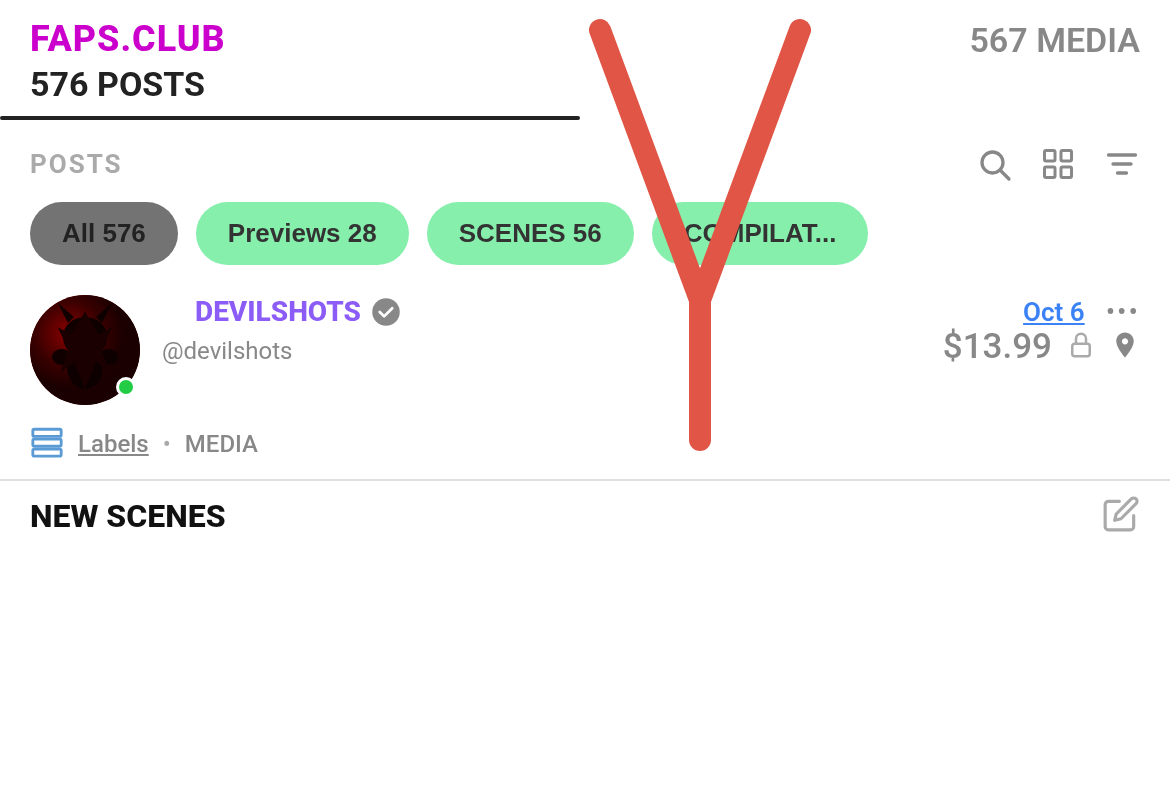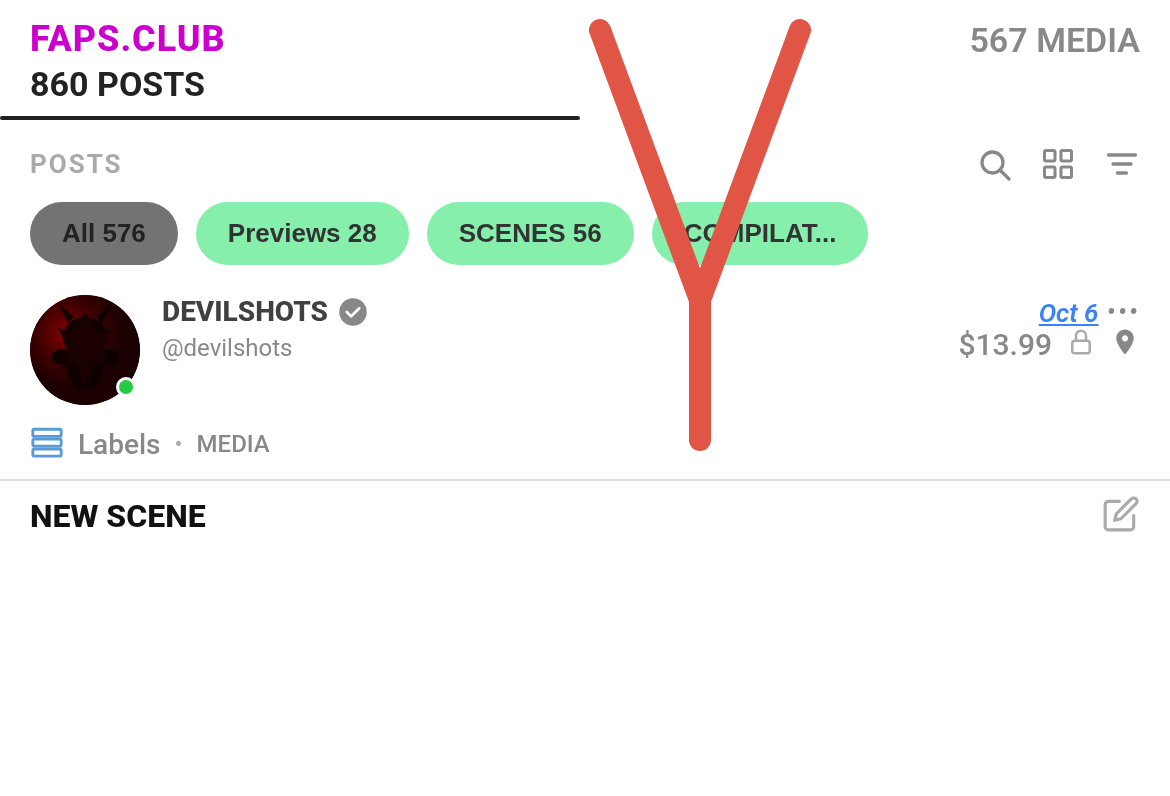--- a/index.html
+++ b/index.html
@@ -179,42 +179,42 @@
     .creator-name-row {
       display: flex;
       align-items: center;
       justify-content: space-between;
       margin-bottom: 6px;
     }
 
     .creator-name {
       font-size: 28px;
       font-weight: 800;
-      color: #404040;
+      color: #8b5cf6;
       display: flex;
       align-items: center;
       gap: 10px;
+      margin-left: 33px;
     }
 
     .verified-badge {
       display: inline-flex;
       align-items: center;
       justify-content: center;
     }
 
     .verified-badge svg {
       width: 30px;
       height: 30px;
     }
 
     .creator-meta-right {
       display: flex;
-      align-items: flex-end;
-      gap: 8px;
-      font-style: italic;
+      align-items: center;
+      gap: 21px;
     }
 
     .date-link {
       font-size: 26px;
       font-weight: 600;
       color: #3b82f6;
       text-decoration: underline;
       cursor: pointer;
     }
 
@@ -233,21 +233,21 @@
 
     .price-row {
       display: flex;
       align-items: center;
       justify-content: flex-end;
       gap: 14px;
       margin-top: -8px;
     }
 
     .price-text {
-      font-size: 30px;
+      font-size: 35px;
       color: #888;
       font-weight: 500;
     }
 
     .lock-icon {
       color: #aaa;
     }
 
     .pin-icon {
       color: #888;
@@ -261,23 +261,24 @@
       gap: 14px;
     }
 
     .labels-icon svg {
       width: 34px;
       height: 34px;
       color: #5b9bd5;
     }
 
     .labels-text {
-      font-size: 28px;
+      font-size: 24px;
       color: #888;
       font-weight: 500;
+      text-decoration: underline;
     }
 
     .dot-separator {
       color: #aaa;
       font-size: 24px;
     }
 
     .scenes-text {
       font-size: 24px;
       color: #888;
@@ -321,21 +322,21 @@
   </style>
 </head>
 <body>
 
 <div class="header">
   <span class="site-logo">FAPS.CLUB</span>
   <span class="media-count">567 MEDIA</span>
 </div>
 
 <div class="posts-section">
-  <span class="posts-count">860 POSTS</span>
+  <span class="posts-count">576 POSTS</span>
 </div>
 
 <div class="tab-underline-container">
   <div class="tab-underline"></div>
 </div>
 
 <div class="recent-bar">
   <span class="recent-label">POSTS</span>
   <div class="icons-row">
 
@@ -449,21 +450,21 @@
     </svg>
   </span>
   <span class="labels-text">Labels</span>
   <span class="dot-separator">•</span>
   <span class="scenes-text">MEDIA</span>
 </div>
 
 <div class="hr-line"></div>
 
 <div class="new-scene-row">
-  <span class="new-scene-label">NEW SCENE</span>
+  <span class="new-scene-label">NEW SCENES</span>
   <span class="edit-icon">
     <svg width="38" height="38" viewBox="0 0 24 24" fill="none" stroke="#aaa" stroke-width="2" stroke-linecap="round" stroke-linejoin="round">
       <path d="M11 4H4a2 2 0 0 0-2 2v14a2 2 0 0 0 2 2h14a2 2 0 0 0 2-2v-7"></path>
       <path d="M18.5 2.5a2.121 2.121 0 0 1 3 3L12 15l-4 1 1-4 9.5-9.5z"></path>
       <line x1="4" y1="22" x2="20" y2="6" stroke="none"></line>
     </svg>
   </span>
 </div>
 
 <svg class="arrow-overlay" xmlns="http://www.w3.org/2000/svg">

